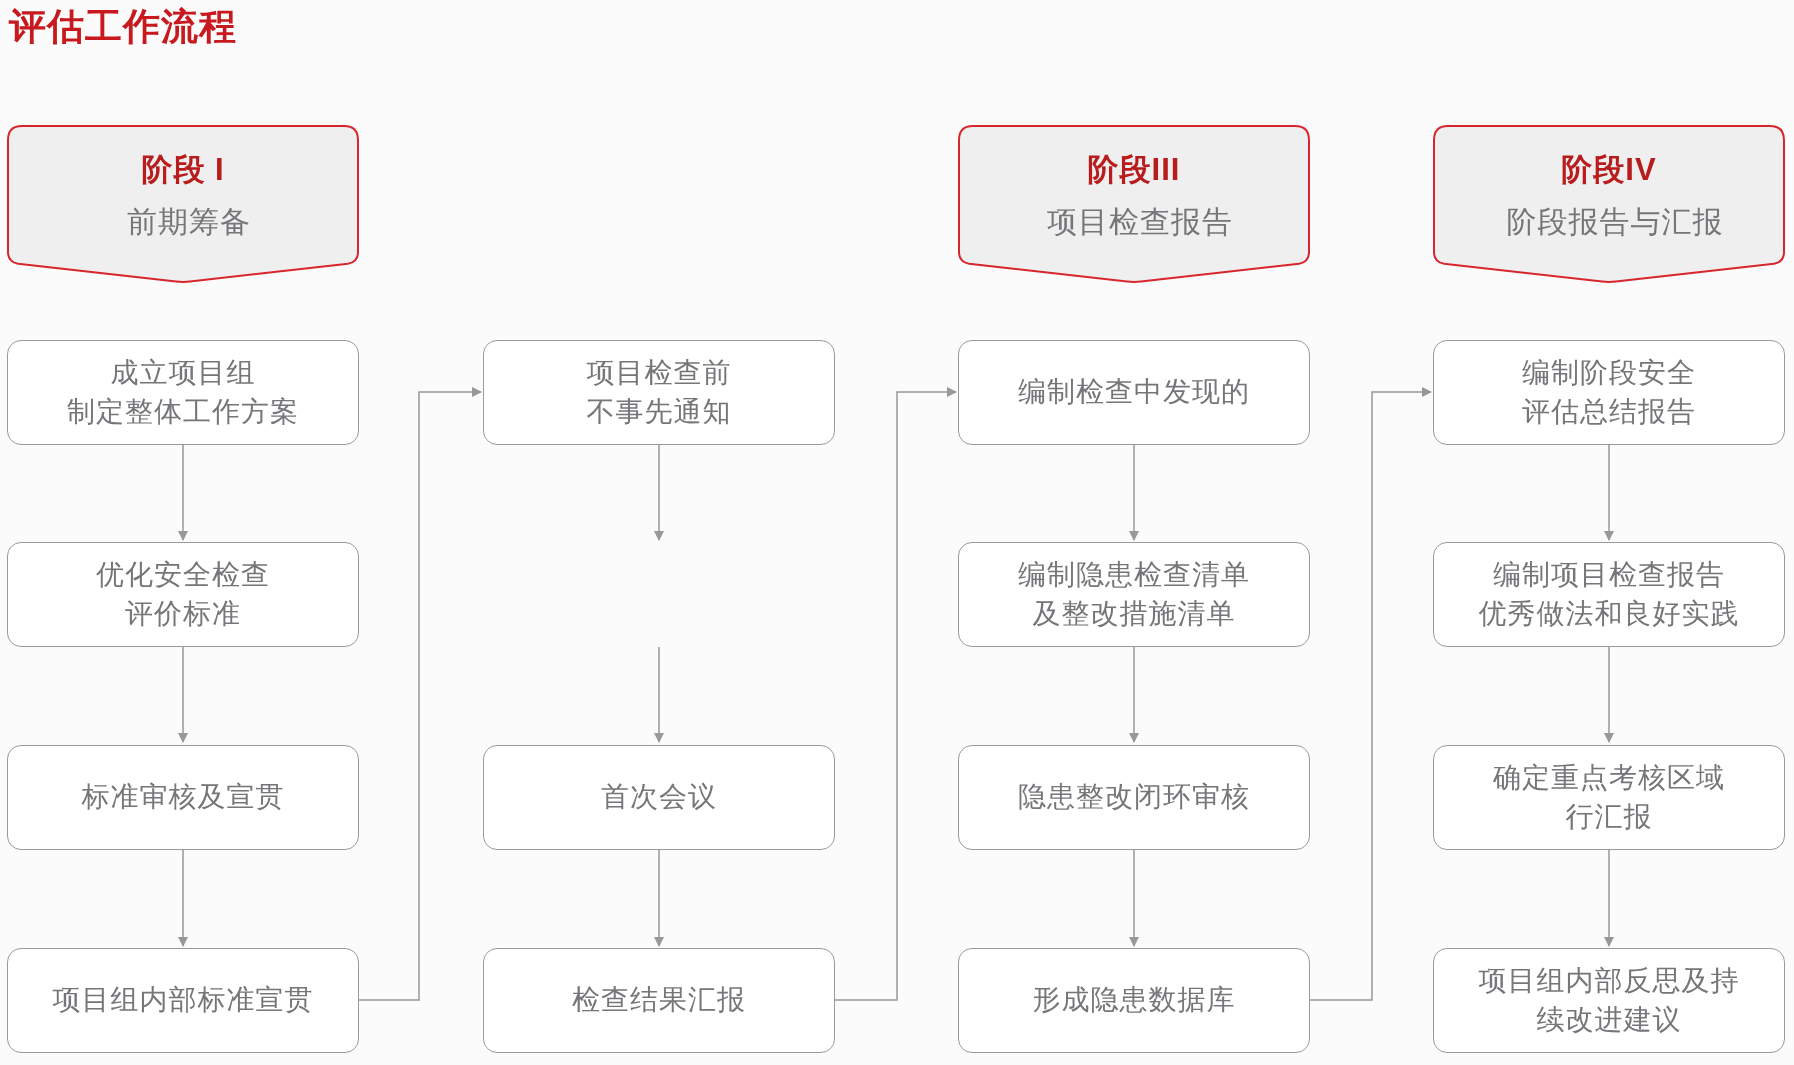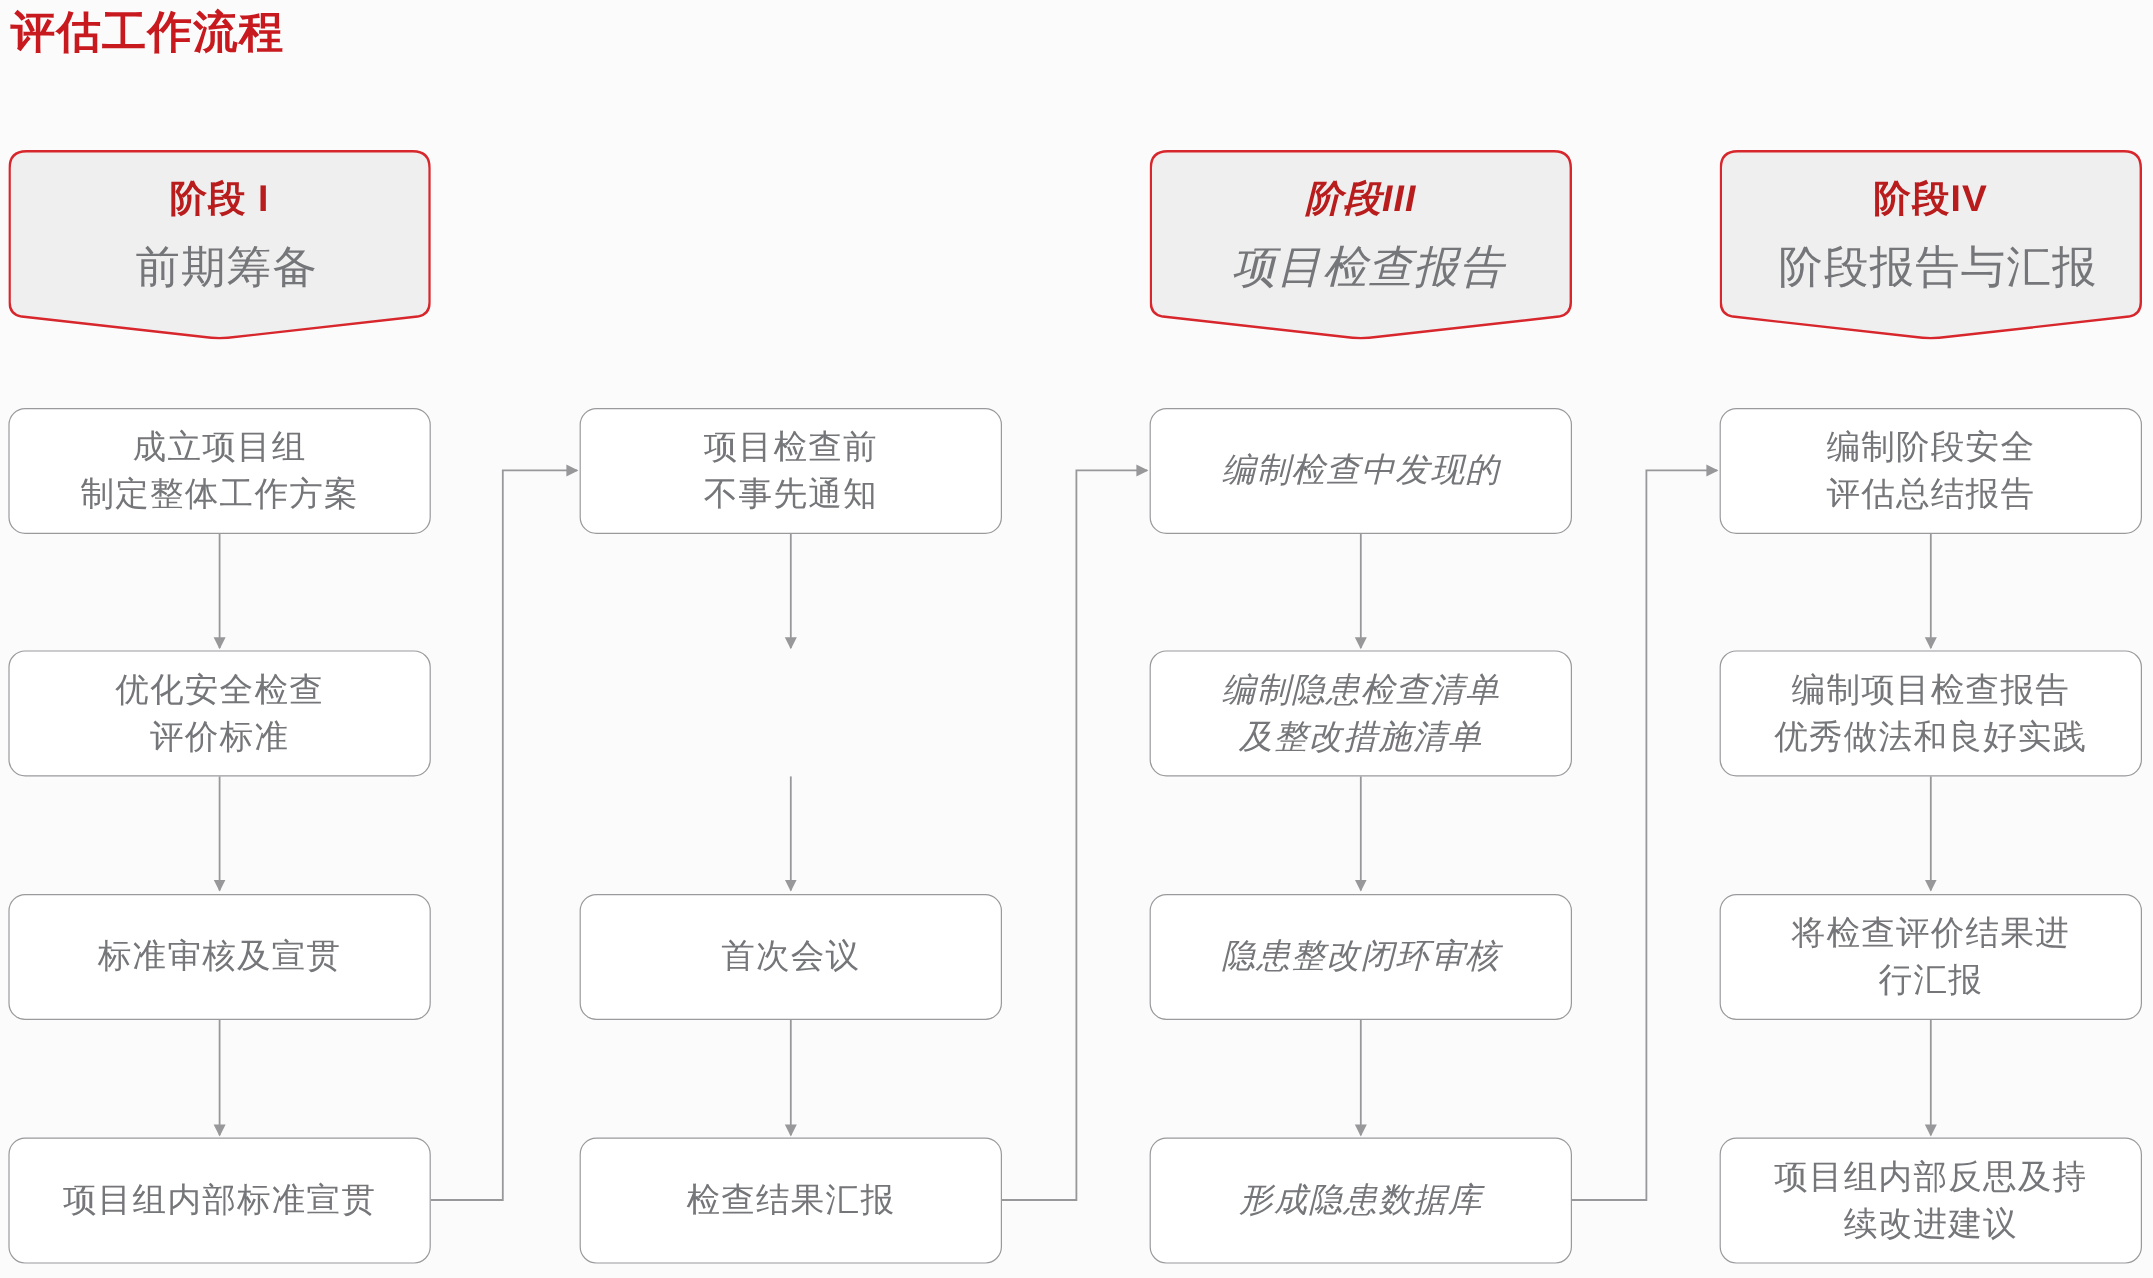--- a/index.html
+++ b/index.html
@@ -13,31 +13,31 @@
 
   .page-title{
     position:absolute;left:9px;top:2px;
     font-size:37px;font-weight:bold;color:#c8191f;
     letter-spacing:1px;
   }
 
   .connector-layer{position:absolute;left:0;top:0;z-index:0;pointer-events:none;}
 
   .stage-col{position:absolute;top:0;width:352px;height:1065px;}
-  .col-0{left:7px;} .col-1{left:483px;} .col-2{left:958px;font-style:italic;} .col-3{left:1433px;}
+  .col-0{left:7px;} .col-1{left:483px;} .col-2{left:958px;} .col-3{left:1433px;}
 
   .banner{position:absolute;top:125px;left:0;width:352px;height:158px;}
   .banner svg{position:absolute;inset:0;width:352px;height:158px;display:block;}
   .banner-text{
     position:absolute;left:0;top:0;width:352px;height:138px;
     display:flex;flex-direction:column;align-items:center;justify-content:center;
     gap:11px;padding-top:4px;box-sizing:border-box;
   }
   .banner-title{font-size:31px;font-weight:bold;color:#b91c1c;letter-spacing:1px;}
-  .banner-subtitle{font-size:37px;color:#757679;letter-spacing:1px;margin-left:12px;}
+  .banner-subtitle{font-size:30px;color:#757679;letter-spacing:1px;margin-left:12px;}
 
   .step-box{
     position:absolute;left:0;width:352px;height:105px;
     background:#ffffff;
     border:1.5px solid #9a9a9d;border-radius:14px;
     box-sizing:border-box;
     display:flex;align-items:center;justify-content:center;
     text-align:center;
     font-size:28px;color:#757679;line-height:1.38;
     white-space:pre-line;letter-spacing:1px;
@@ -131,19 +131,19 @@
       </svg>
       <div class="banner-text">
         <div class="banner-title">阶段IV</div>
         <div class="banner-subtitle">阶段报告与汇报</div>
       </div>
     </div>
     <div class="step-box row-0">编制阶段安全
 评估总结报告</div>
     <div class="step-box row-1">编制项目检查报告
 优秀做法和良好实践</div>
-    <div class="step-box row-2">将检查评价结果进
+    <div class="step-box row-2">确定重点考核区域
 行汇报</div>
     <div class="step-box row-3">项目组内部反思及持
 续改进建议</div>
   </div>
 
 </div>
 
 </body></html>

